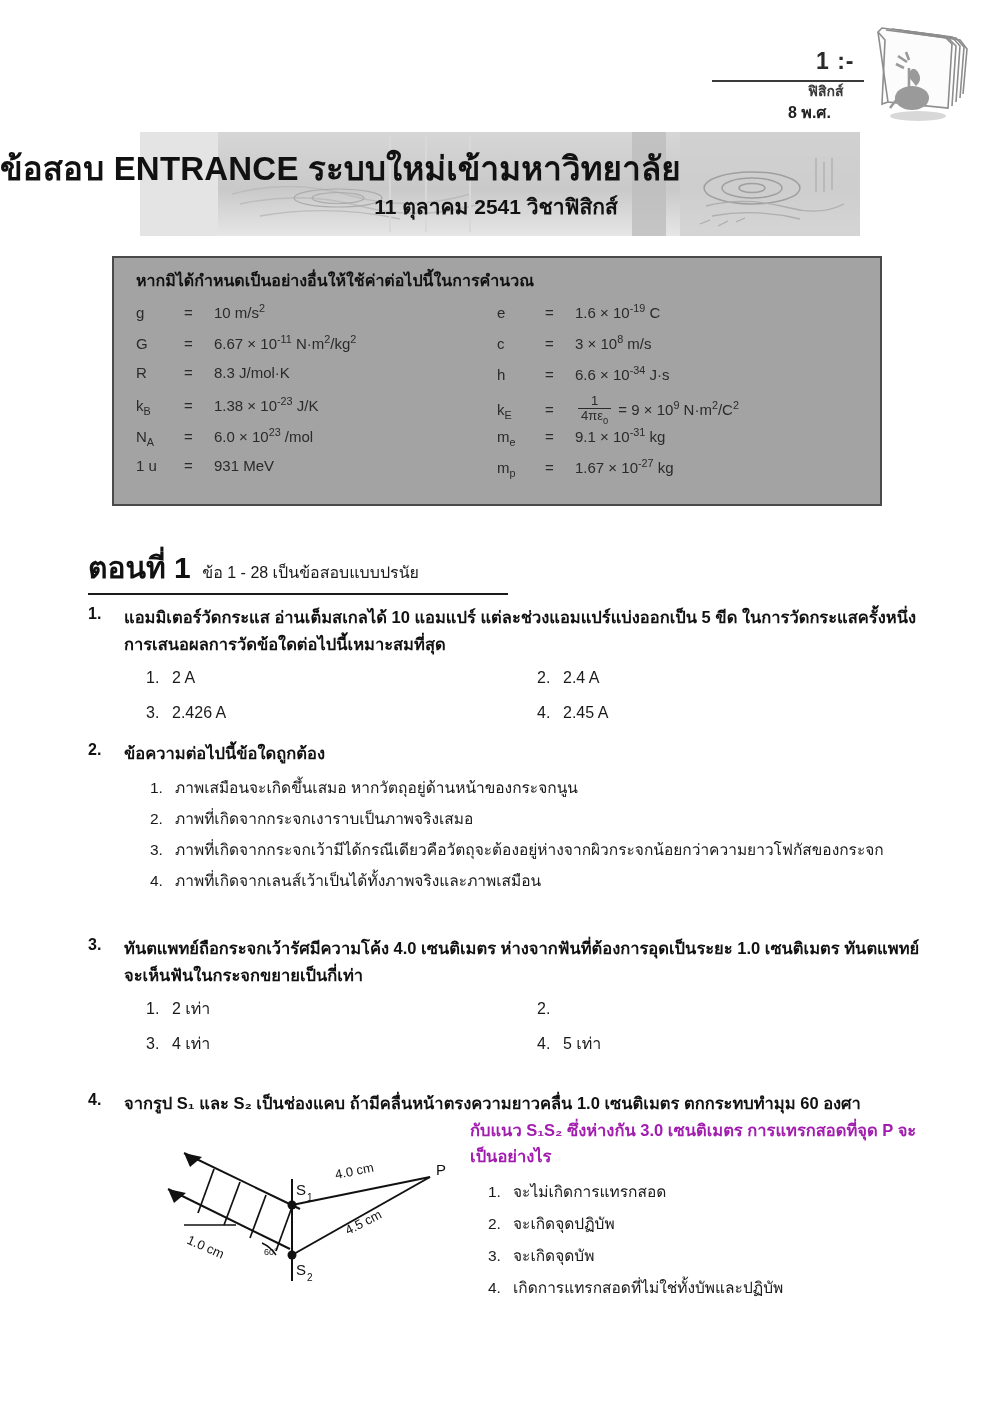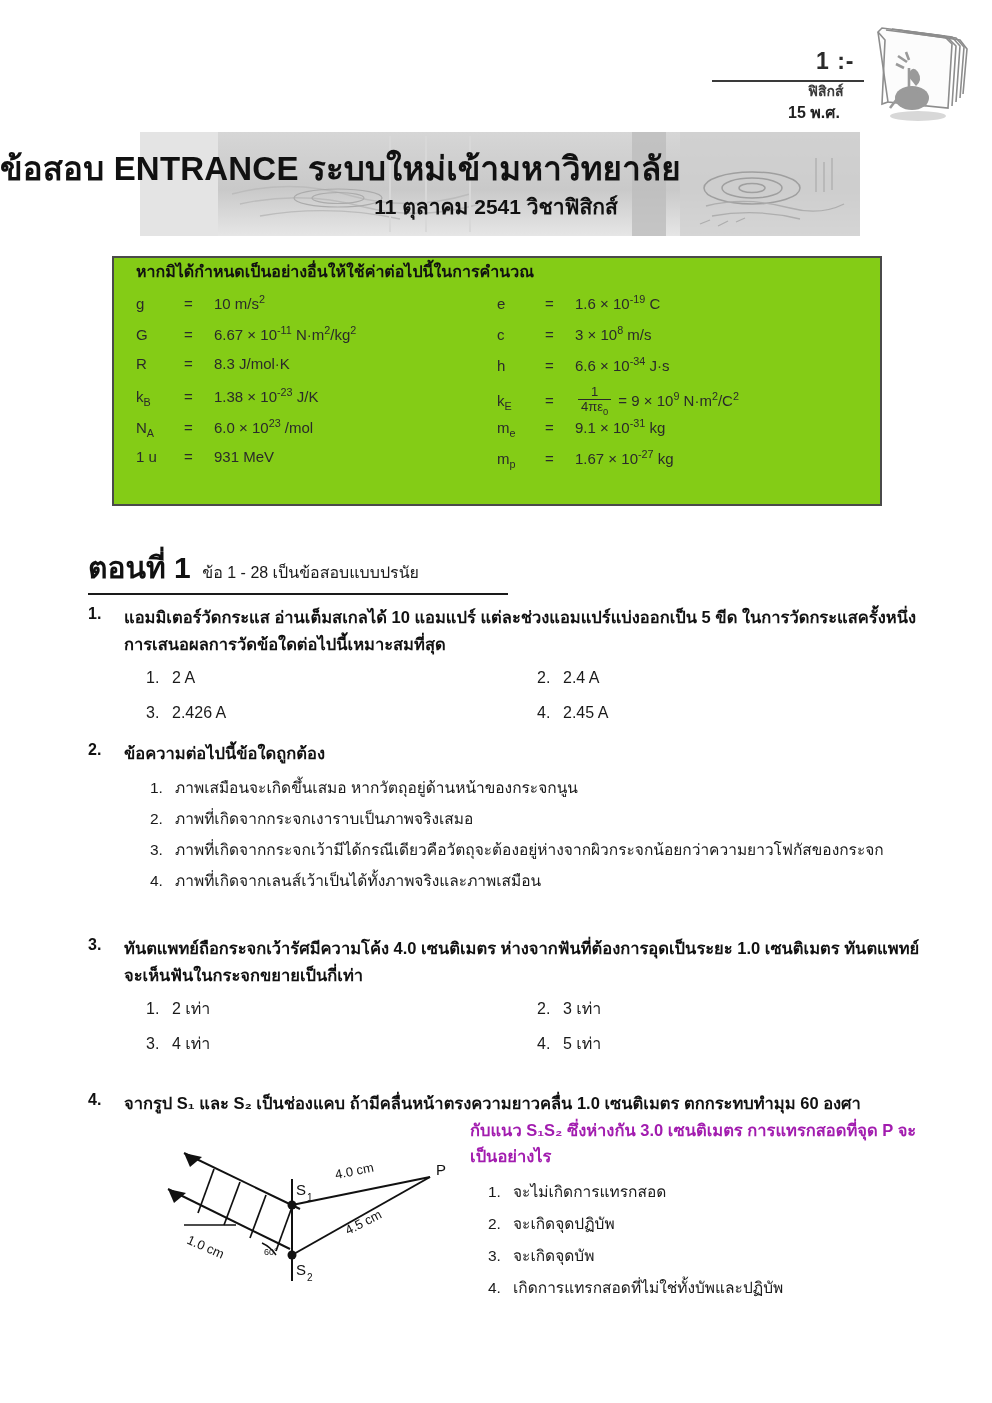--- a/index.html
+++ b/index.html
@@ -80,23 +80,23 @@
     font-size: 21px;
     font-weight: bold;
     color: #111;
   }
 
   
   .const-box {
     position: absolute;
     left: 112px; top: 256px;
     width: 770px; height: 250px;
-    background: #84cc16;
+    background: #a3a3a3;
     border: 2px solid #4a4a4a;
-    padding: 1px 22px 0 22px;
+    padding: 10px 22px 0 22px;
   }
   .const-head {
     font-size: 16px;
     font-weight: bold;
     color: #111;
     margin-bottom: 9px;
   }
   .const-cols {
     display: flex;
     gap: 0px;
@@ -230,21 +230,21 @@
   }
   .q4-opts .opt-num { width: 25px; flex: none; }
 </style>
 </head>
 <body>
 
 <div class="page-header">
   <div class="ph-rule"></div>
   <div class="ph-num">1 :-</div>
   <div class="ph-sub1">ฟิสิกส์</div>
-  <div class="ph-sub2">15 พ.ศ.</div>
+  <div class="ph-sub2">8 พ.ศ.</div>
   <svg class="ph-doodle" viewBox="0 0 122 106">
     <g fill="none" stroke="#8d8d8d" stroke-width="1.6">
       <path d="M26 12 L30 8 L92 16 L100 24 L96 88 L36 82 Z" fill="#fcfcfc"></path>
       <path d="M34 10 L96 18 L104 26 L100 86"></path>
       <path d="M40 9 L100 17 L108 26 L104 82"></path>
       <path d="M46 10 L104 18 L112 27 L108 78"></path>
       <path d="M52 12 L108 20 L115 29 L111 74"></path>
       <path d="M26 12 L33 20 L30 84 L36 82"></path>
     </g>
     <g fill="#9a9a9a">
@@ -447,21 +447,20 @@
     <div class="q-num">3.</div>
     <div class="q-text">ทันตแพทย์ถือกระจกเว้ารัศมีความโค้ง 4.0 เซนติเมตร ห่างจากฟันที่ต้องการอุดเป็นระยะ 1.0 เซนติเมตร ทันตแพทย์จะเห็นฟันในกระจกขยายเป็นกี่เท่า</div>
   </div>
   <div class="opts-2col">
     <div class="opt">
       <span class="opt-num">1.</span>
       <span class="opt-txt">2 เท่า</span>
     </div>
     <div class="opt">
       <span class="opt-num">2.</span>
-      <span class="opt-txt">3 เท่า</span>
     </div>
     <div class="opt">
       <span class="opt-num">3.</span>
       <span class="opt-txt">4 เท่า</span>
     </div>
     <div class="opt">
       <span class="opt-num">4.</span>
       <span class="opt-txt">5 เท่า</span>
     </div>
   </div>

